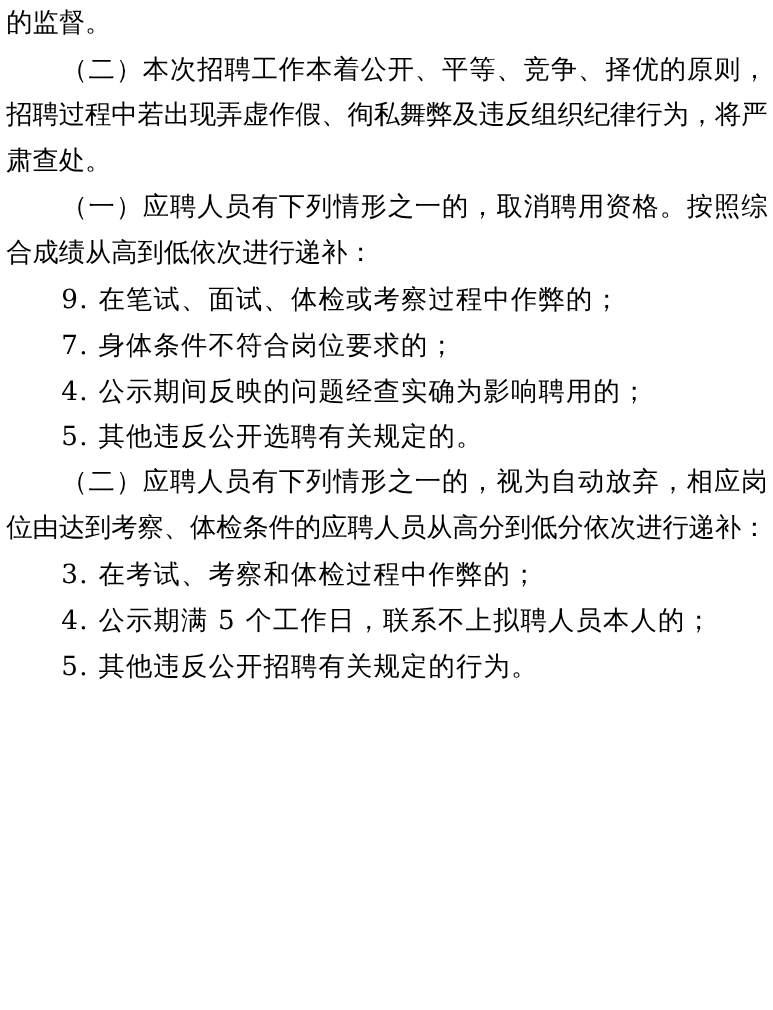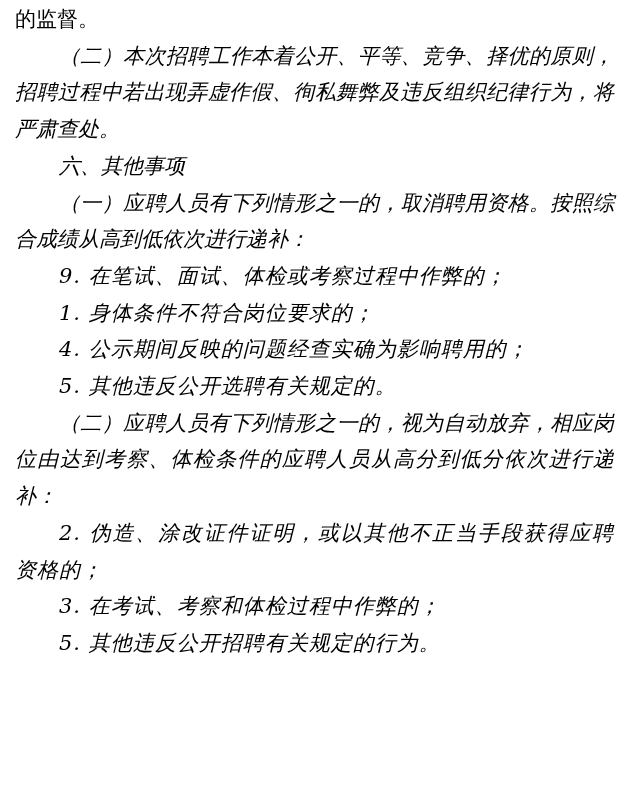--- a/index.html
+++ b/index.html
@@ -10,21 +10,21 @@
     width: 618px;
     height: 808px;
     background: #ffffff;
     color: #000000;
     overflow: hidden;
   }
   .page {
     box-sizing: border-box;
     width: 618px;
     height: 660px;
-    padding: 1px 4px 0 15px;
+    padding: 1px 4px 0 5px;
   }
   .page p {
     margin: 0;
     padding: 0;
     font-size: 21px;
     line-height: 36.7px;
     text-align: justify;
     text-justify: inter-character;
     word-break: break-all;
     overflow-wrap: anywhere;
@@ -36,48 +36,46 @@
     letter-spacing: 0px;
   }
   
   .kai {
     font-family: "DejaVu Serif", "Liberation Serif", serif;
     font-weight: 400;
     letter-spacing: 1px;
   }
   .indent {
     text-indent: 44px;
-    font-style: italic;
   }
 </style>
 </head>
 <body>
 
 <div class="page">
 
   <p class="sans">的监督。</p>
 
   <p class="sans indent">（二）本次招聘工作本着公开、平等、竞争、择优的原则，招聘过程中若出现弄虚作假、徇私舞弊及违反组织纪律行为，将严肃查处。</p>
 
-  <p class="sans indent">六、其他事项</p>
 
   <p class="sans indent">（一）应聘人员有下列情形之一的，取消聘用资格。按照综合成绩从高到低依次进行递补：</p>
 
 
   <p class="kai indent">9. 在笔试、面试、体检或考察过程中作弊的；</p>
 
-  <p class="kai indent">1. 身体条件不符合岗位要求的；</p>
+  <p class="kai indent">7. 身体条件不符合岗位要求的；</p>
 
   <p class="kai indent">4. 公示期间反映的问题经查实确为影响聘用的；</p>
 
   <p class="kai indent">5. 其他违反公开选聘有关规定的。</p>
 
   <p class="sans indent">（二）应聘人员有下列情形之一的，视为自动放弃，相应岗位由达到考察、体检条件的应聘人员从高分到低分依次进行递补：</p>
 
 
-  <p class="kai indent">2. 伪造、涂改证件证明，或以其他不正当手段获得应聘资格的；</p>
 
   <p class="kai indent">3. 在考试、考察和体检过程中作弊的；</p>
 
+  <p class="kai indent">4. 公示期满 5 个工作日，联系不上拟聘人员本人的；</p>
 
   <p class="kai indent">5. 其他违反公开招聘有关规定的行为。</p>
 
 </div>
 
 </body></html>

